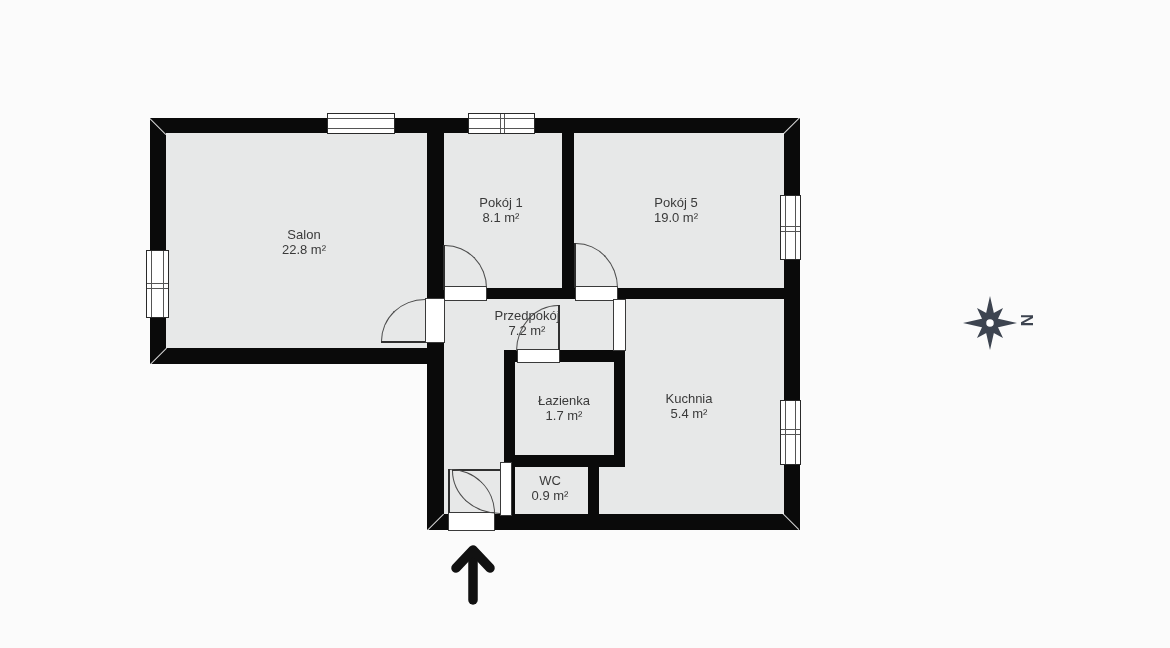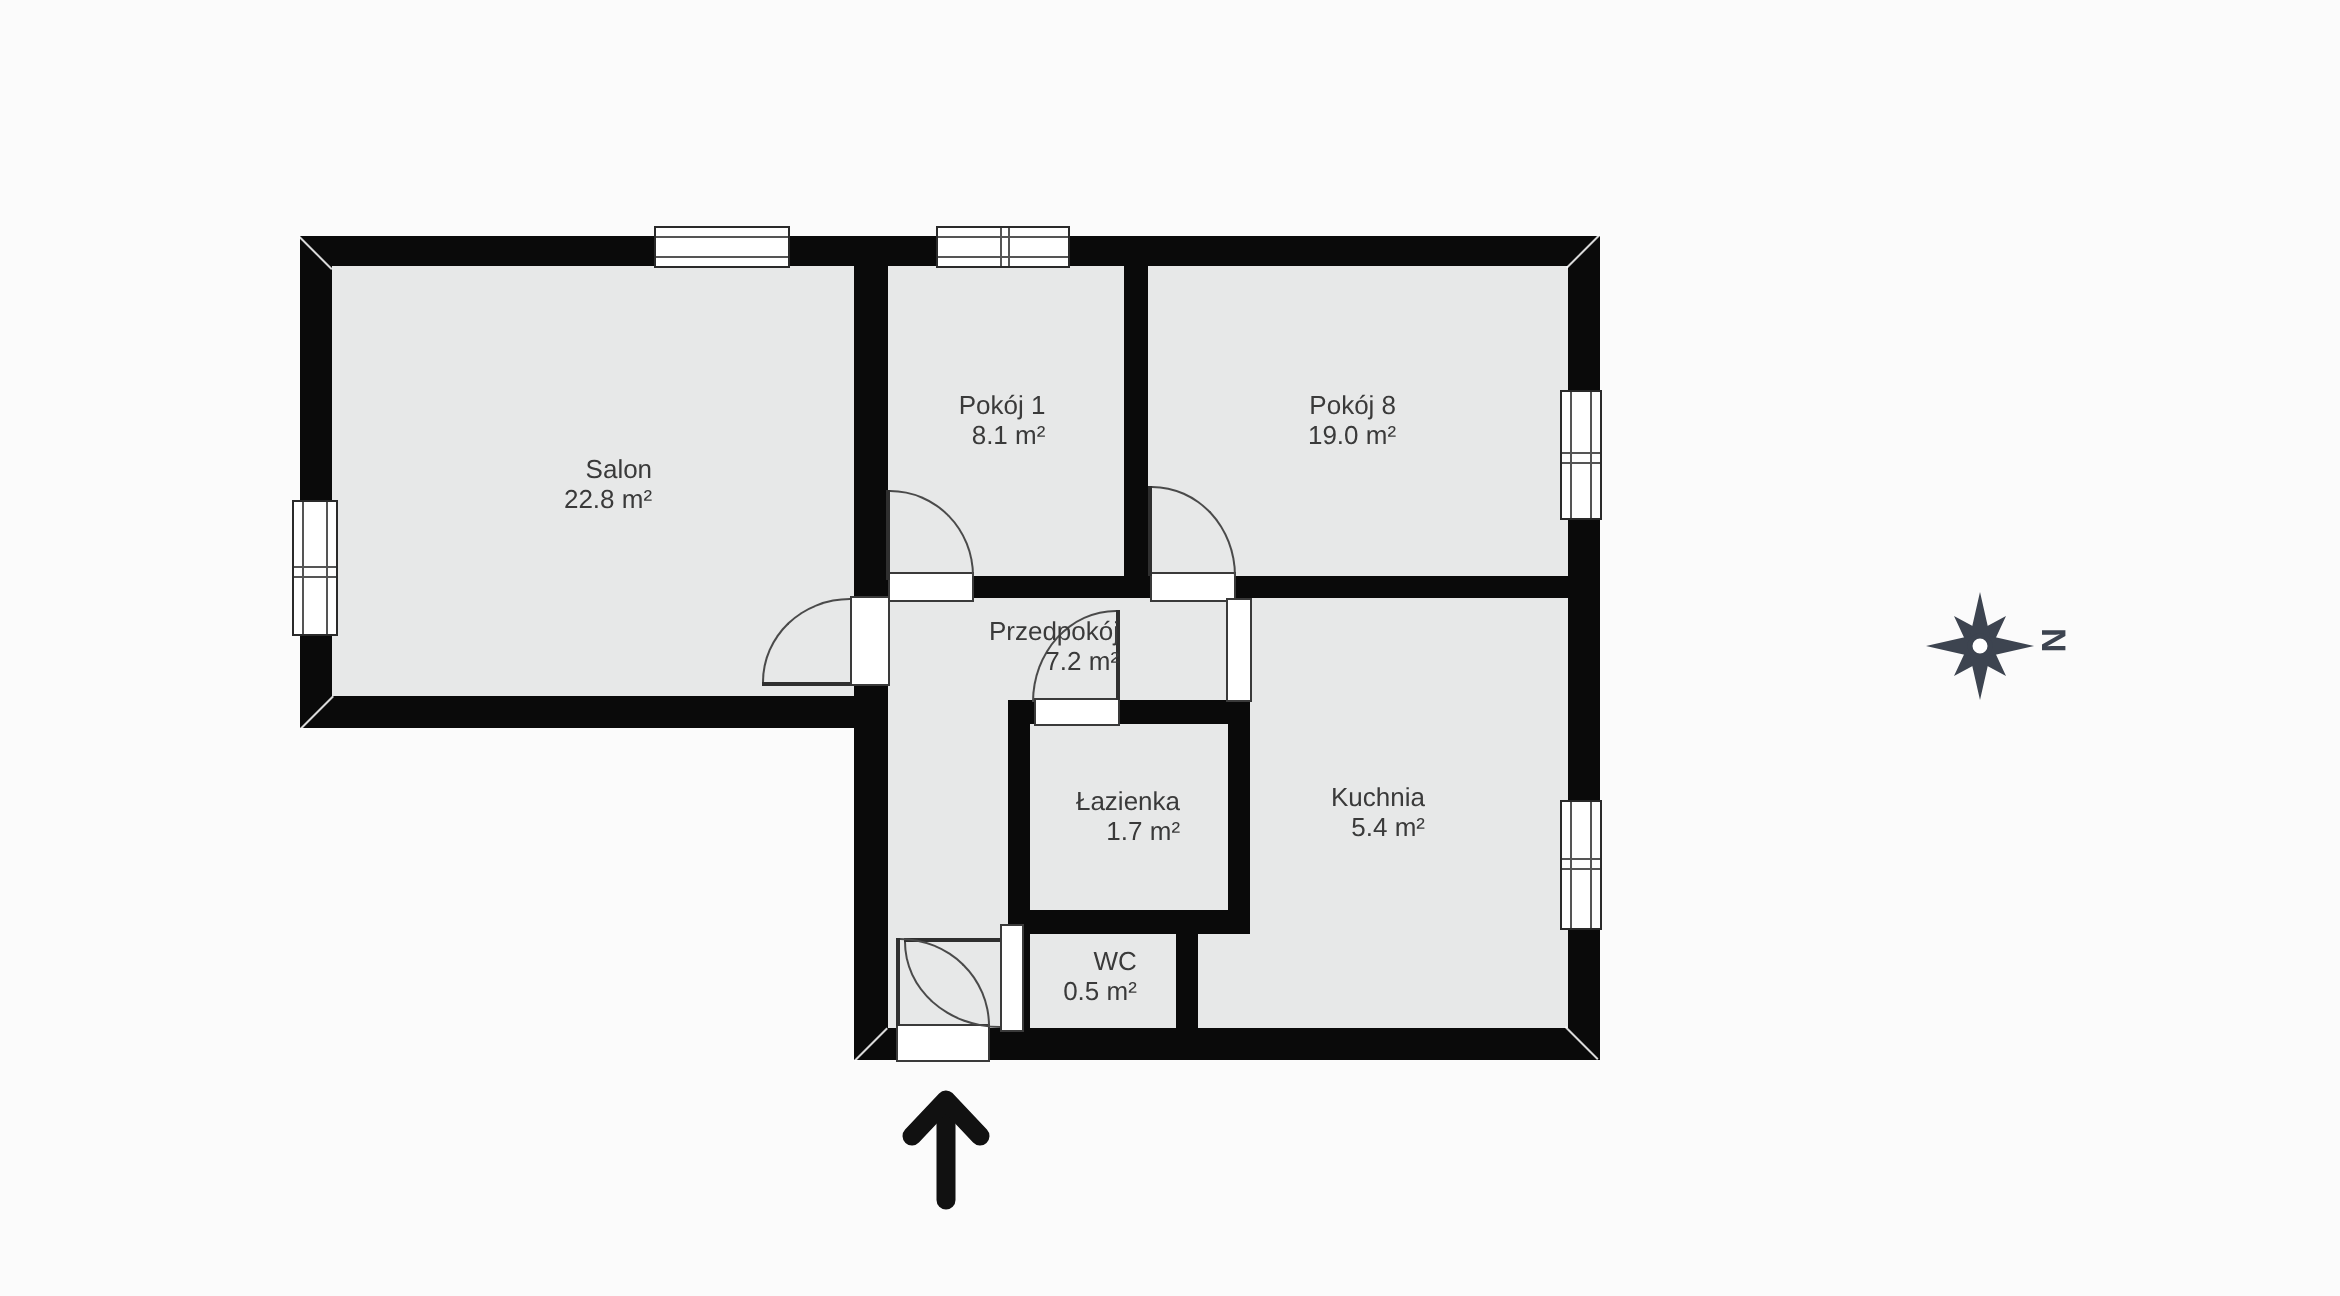--- a/index.html
+++ b/index.html
@@ -25,21 +25,21 @@
   .window .inner-h{position:absolute;left:0;right:0;height:0;border-top:1px solid #555;}
   .window .inner-v{position:absolute;top:0;bottom:0;width:0;border-left:1px solid #555;}
   .leaf{background:#2f2f2f;}
   .arc{border:0 solid #4a4a4a;box-sizing:border-box;background:transparent;}
   .arc.tr{border-top-width:1.5px;border-right-width:1.5px;border-top-right-radius:100% 100%;}
   .arc.tl{border-top-width:1.5px;border-left-width:1.5px;border-top-left-radius:100% 100%;}
   .arc.bl{border-bottom-width:1.5px;border-left-width:1.5px;border-bottom-left-radius:100% 100%;}
   .bevel{height:0;border-top:1px solid rgba(255,255,255,.85);transform-origin:0 0;}
   .room-label{
     transform:translate(-50%,-50%);
-    text-align:right;color:var(--label);
+    text-align:center;color:var(--label);
     font-size:13px;line-height:15px;white-space:nowrap;
   }
   .room-label .nm,.room-label .ar{display:block;}
   .north-letter{
     color:var(--compass);font-weight:bold;font-size:17px;
     transform:rotate(90deg);transform-origin:center;
   }
 </style>
 </head>
 <body>
@@ -125,38 +125,38 @@
 
   <div class="abs room-label" style="left:304px;top:242px;">
     <span class="nm">Salon</span>
     <span class="ar">22.8 m²</span>
   </div>
   <div class="abs room-label" style="left:501px;top:210px;">
     <span class="nm">Pokój 1</span>
     <span class="ar">8.1 m²</span>
   </div>
   <div class="abs room-label" style="left:676px;top:210px;">
-    <span class="nm">Pokój 8</span>
+    <span class="nm">Pokój 5</span>
     <span class="ar">19.0 m²</span>
   </div>
   <div class="abs room-label" style="left:527px;top:323px;">
     <span class="nm">Przedpokój</span>
     <span class="ar">7.2 m²</span>
   </div>
   <div class="abs room-label" style="left:564px;top:408px;">
     <span class="nm">Łazienka</span>
     <span class="ar">1.7 m²</span>
   </div>
   <div class="abs room-label" style="left:689px;top:406px;">
     <span class="nm">Kuchnia</span>
     <span class="ar">5.4 m²</span>
   </div>
   <div class="abs room-label" style="left:550px;top:488px;">
     <span class="nm">WC</span>
-    <span class="ar">0.5 m²</span>
+    <span class="ar">0.9 m²</span>
   </div>
 
   <svg class="abs" style="left:445px;top:538px;" width="56" height="70" viewBox="0 0 56 70">
     <line x1="28" y1="62" x2="28" y2="16" stroke="#111" stroke-width="9.5" stroke-linecap="round"></line>
     <polyline points="11,30 28,12 45,30" fill="none" stroke="#111" stroke-width="9.5" stroke-linecap="round" stroke-linejoin="round"></polyline>
   </svg>
 
   <svg class="abs" style="left:948px;top:286px;" width="80" height="78" viewBox="0 0 80 78">
     <g fill="#3d4450">
       <polygon points="42,29 55,22 48,37 55,52 42,45 29,52 36,37 29,22"></polygon>

